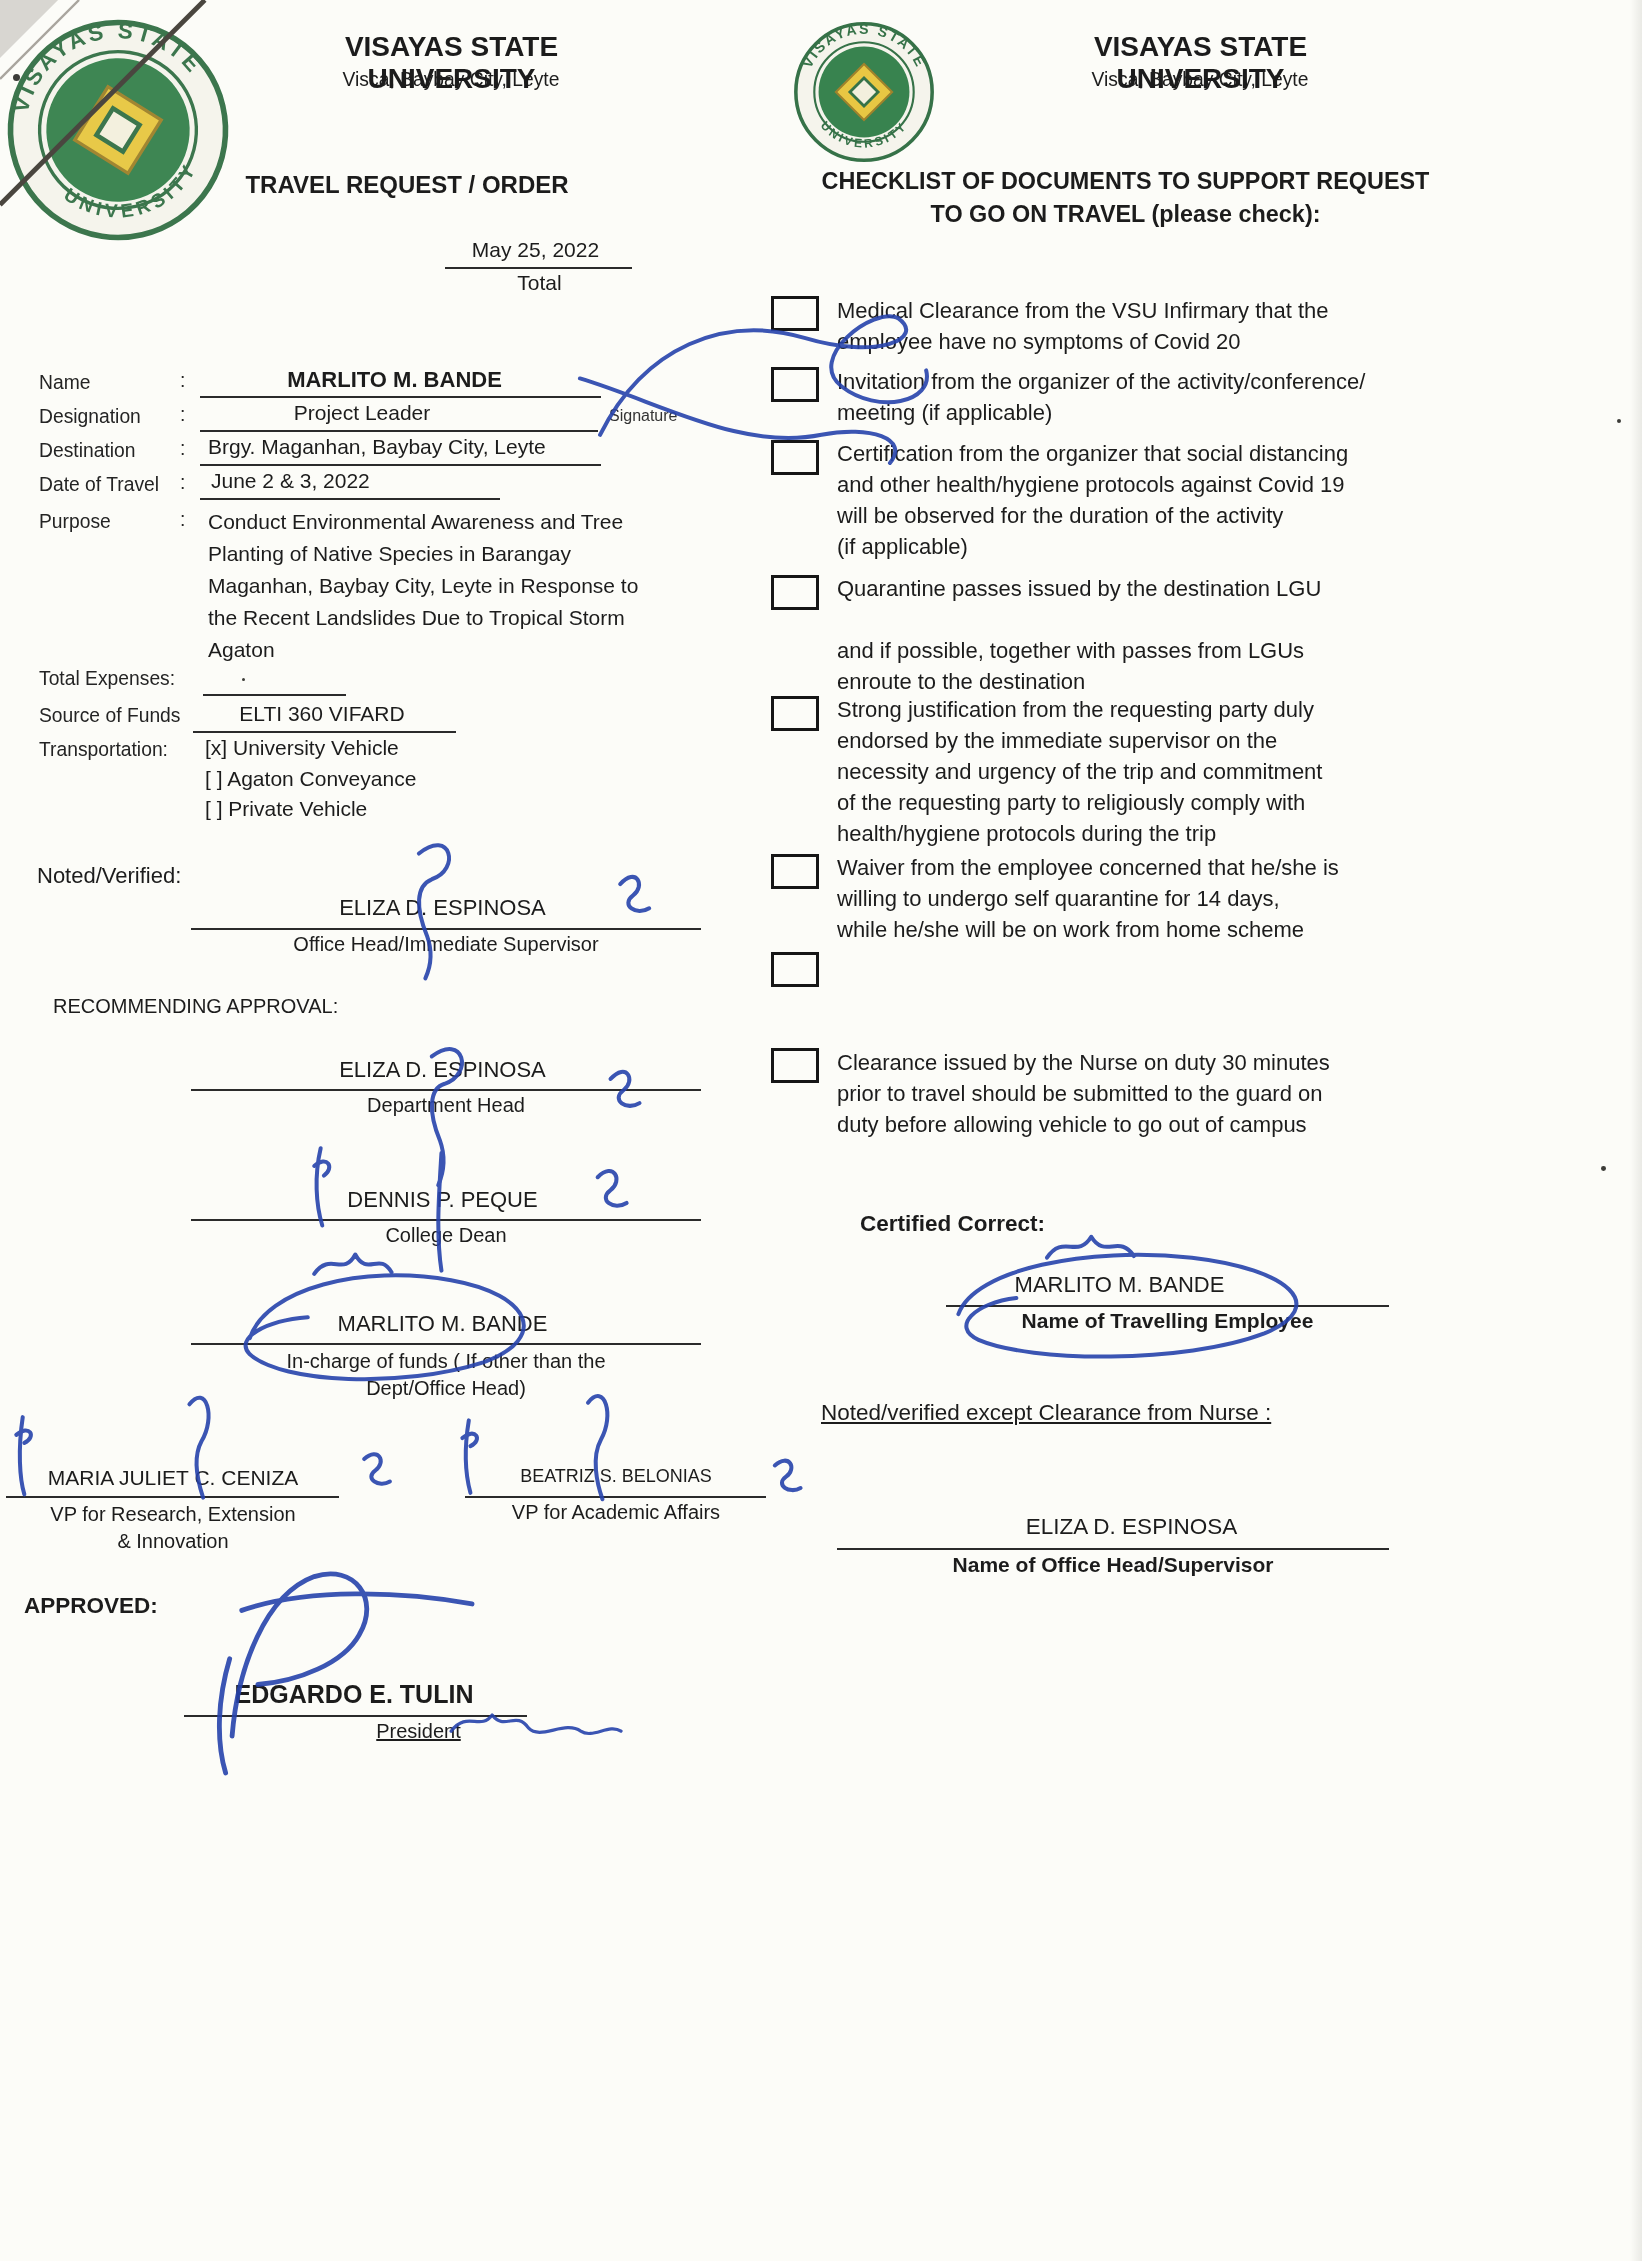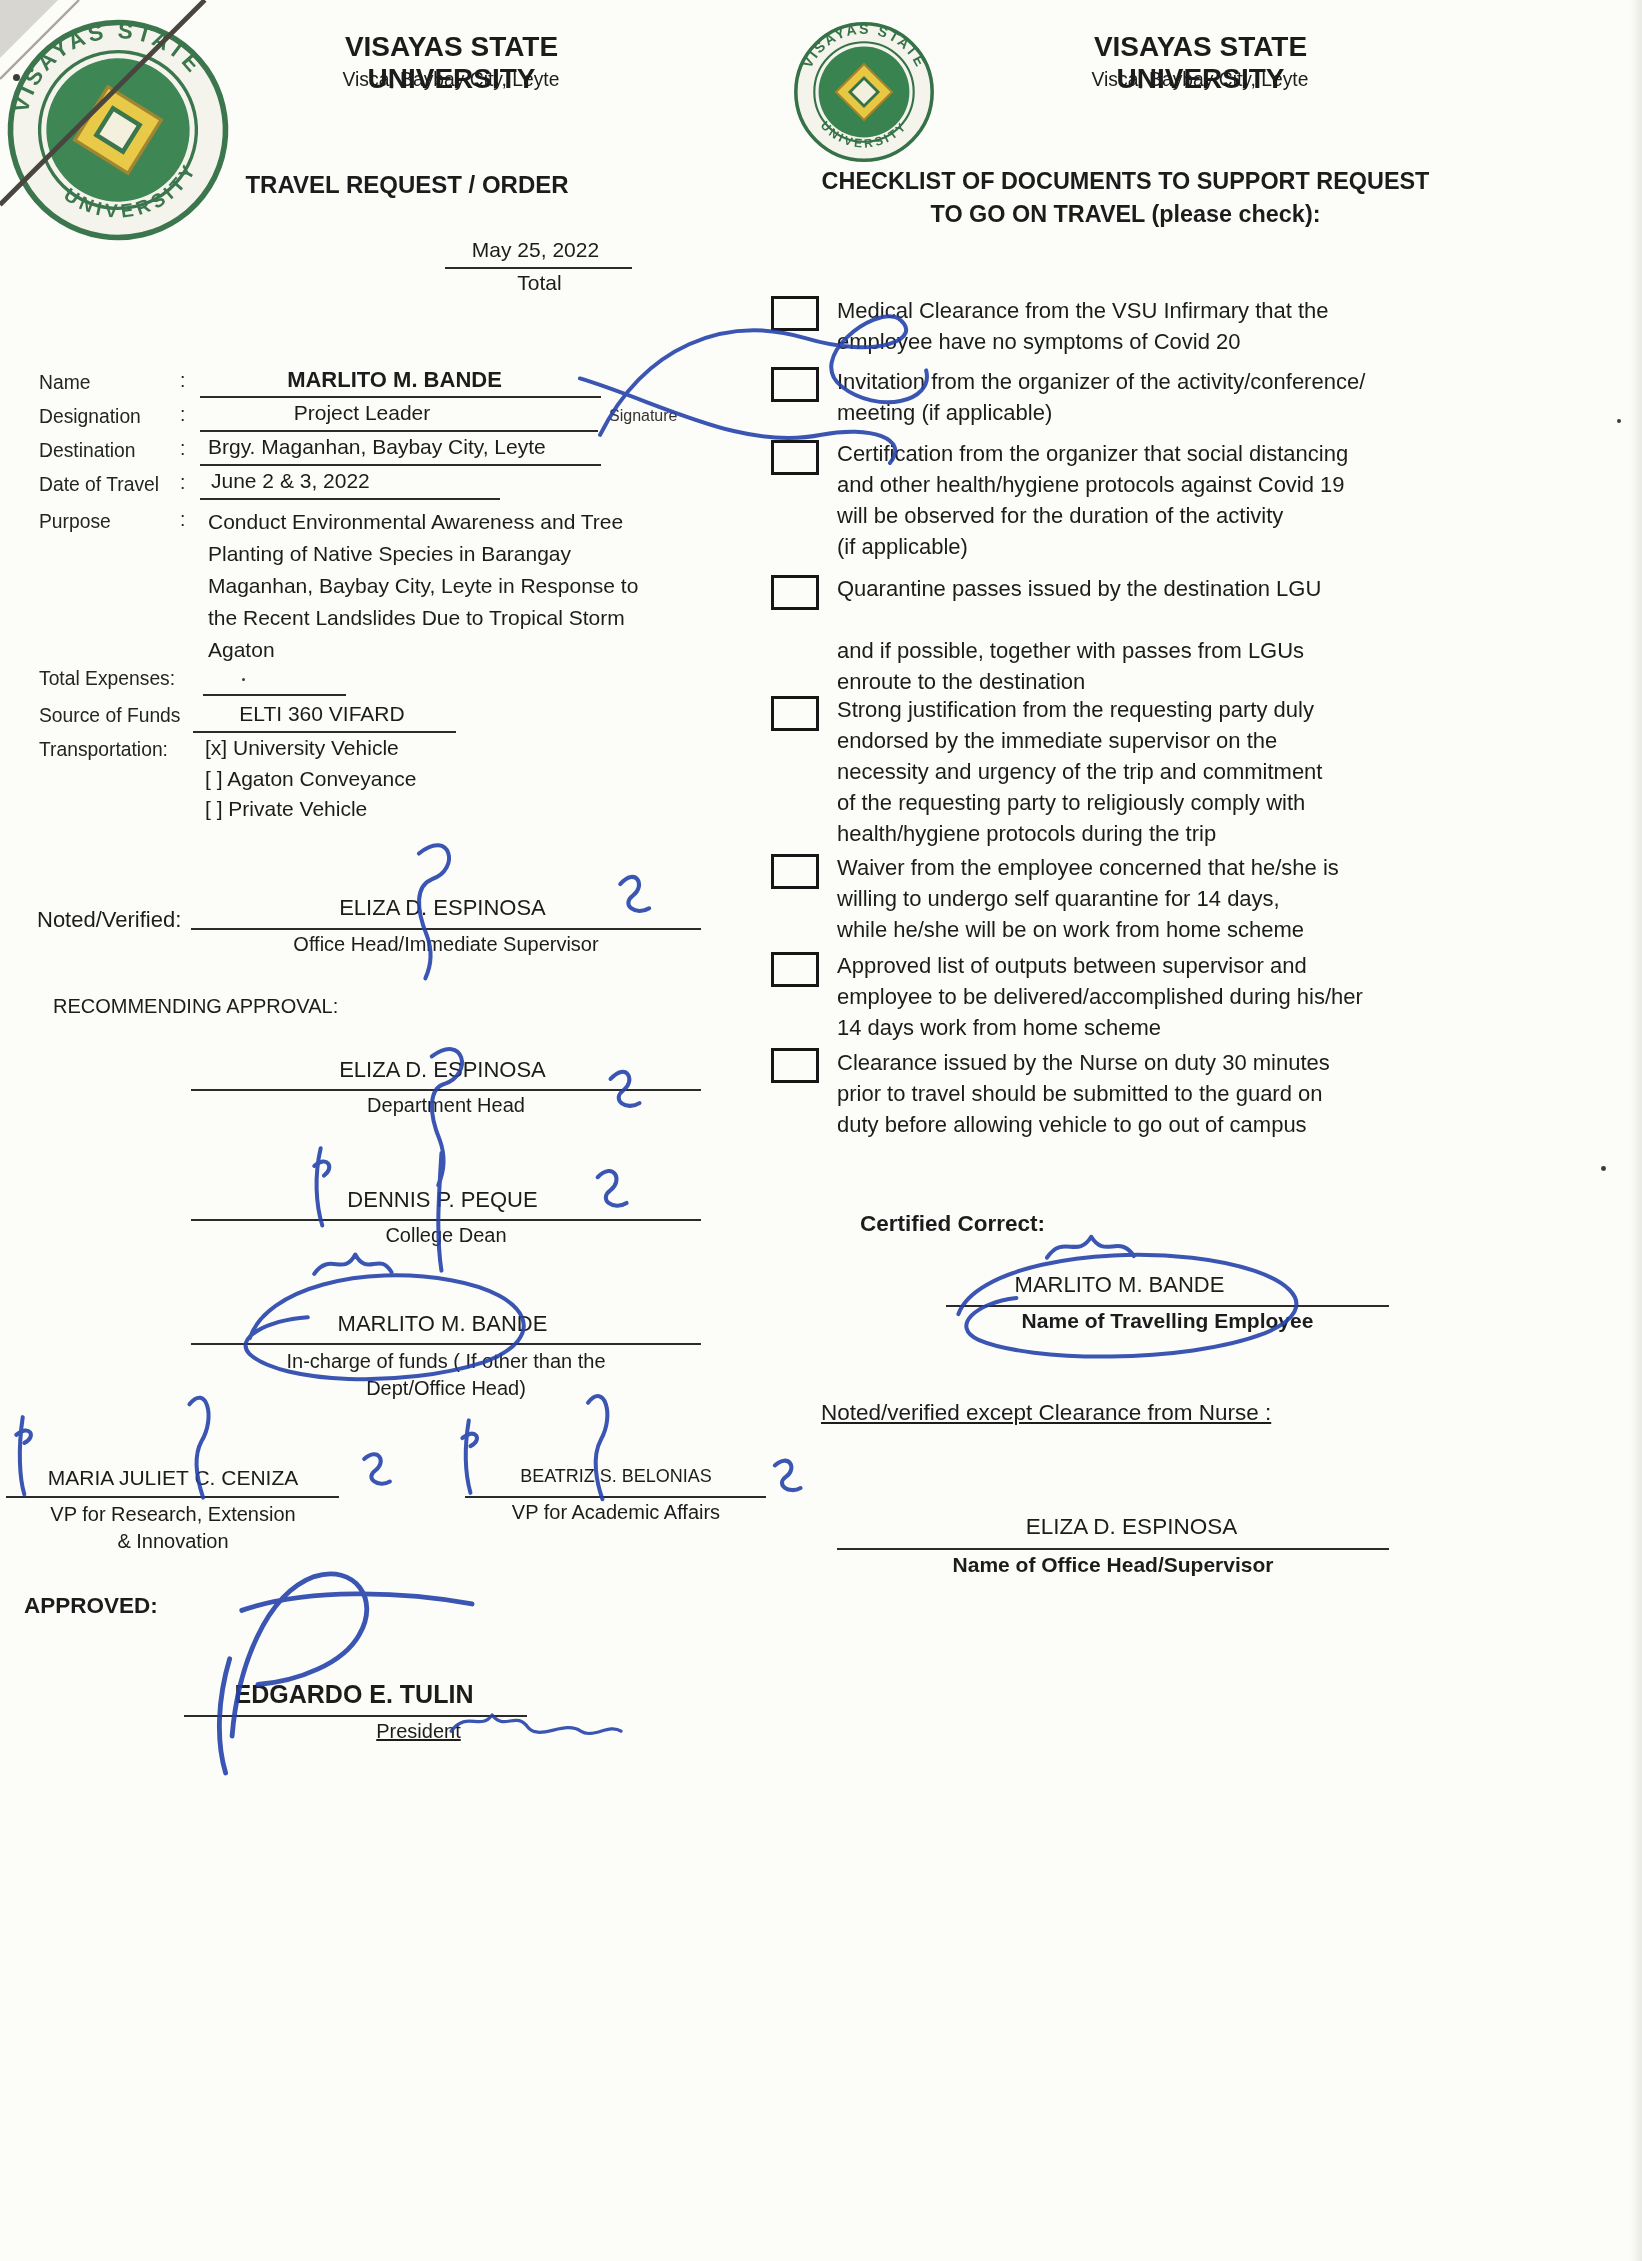--- a/index.html
+++ b/index.html
@@ -99,21 +99,21 @@
 
   <div class="abs lbl" style="left:39px;top:705px;">Source of Funds</div>
   <div class="abs c val" style="left:197px;top:702px;width:250px;">ELTI 360 VIFARD</div>
   <div class="ln" style="left:193px;top:731px;width:263px;"></div>
 
   <div class="abs lbl" style="left:39px;top:739px;">Transportation:</div>
   <div class="abs val" style="left:205px;top:736px;">[x] University Vehicle</div>
   <div class="abs val" style="left:205px;top:767px;">[ ] Agaton Conveyance</div>
   <div class="abs val" style="left:205px;top:797px;">[ ] Private Vehicle</div>
 
-  <div class="abs" style="left:37px;top:863px;font-size:22px;margin-top:44px;">Noted/Verified:</div>
+  <div class="abs" style="left:37px;top:863px;font-size:22px;">Noted/Verified:</div>
   <div class="abs c" style="left:201px;top:895px;width:483px;font-size:22px;">ELIZA D. ESPINOSA</div>
   <div class="ln" style="left:191px;top:928px;width:510px;"></div>
   <div class="abs c" style="left:191px;top:933px;width:510px;font-size:20px;">Office Head/Immediate Supervisor</div>
 
   <div class="abs" style="left:32px;top:995px;font-size:20px;margin-left:21px;">RECOMMENDING APPROVAL:</div>
 
   <div class="abs c" style="left:201px;top:1057px;width:483px;font-size:22px;">ELIZA D. ESPINOSA</div>
   <div class="ln" style="left:191px;top:1089px;width:510px;"></div>
   <div class="abs c" style="left:191px;top:1094px;width:510px;font-size:20px;">Department Head</div>
 
@@ -191,23 +191,20 @@
 necessity and urgency of the trip and commitment
 of the requesting party to religiously comply with
 health/hygiene protocols during the trip</div>
 
   <span class="chkbox abs" style="left:771px;top:854px;"></span>
   <div class="abs pre" style="left:837px;top:852px;width:741px;font-size:22px;line-height:31px;">Waiver from the employee concerned that he/she is
 willing to undergo self quarantine for 14 days,
 while he/she will be on work from home scheme</div>
 
   <span class="chkbox abs" style="left:771px;top:952px;"></span>
-  <div class="abs pre" style="left:837px;top:950px;width:741px;font-size:22px;line-height:31px;">Approved list of outputs between supervisor and
-employee to be delivered/accomplished during his/her
-14 days work from home scheme</div>
 
   <span class="chkbox abs" style="left:771px;top:1048px;"></span>
   <div class="abs pre" style="left:837px;top:1047px;width:741px;font-size:22px;line-height:31px;">Clearance issued by the Nurse on duty 30 minutes
 prior to travel should be submitted to the guard on
 duty before allowing vehicle to go out of campus</div>
 
   <div class="abs b" style="left:860px;top:1211px;font-size:22.5px;">Certified Correct:</div>
   <div class="abs c" style="left:894px;top:1272px;width:451px;font-size:22px;">MARLITO M. BANDE</div>
   <div class="ln" style="left:946px;top:1305px;width:443px;"></div>
   <div class="abs c b" style="left:946px;top:1309px;width:443px;font-size:21px;">Name of Travelling Employee</div>

